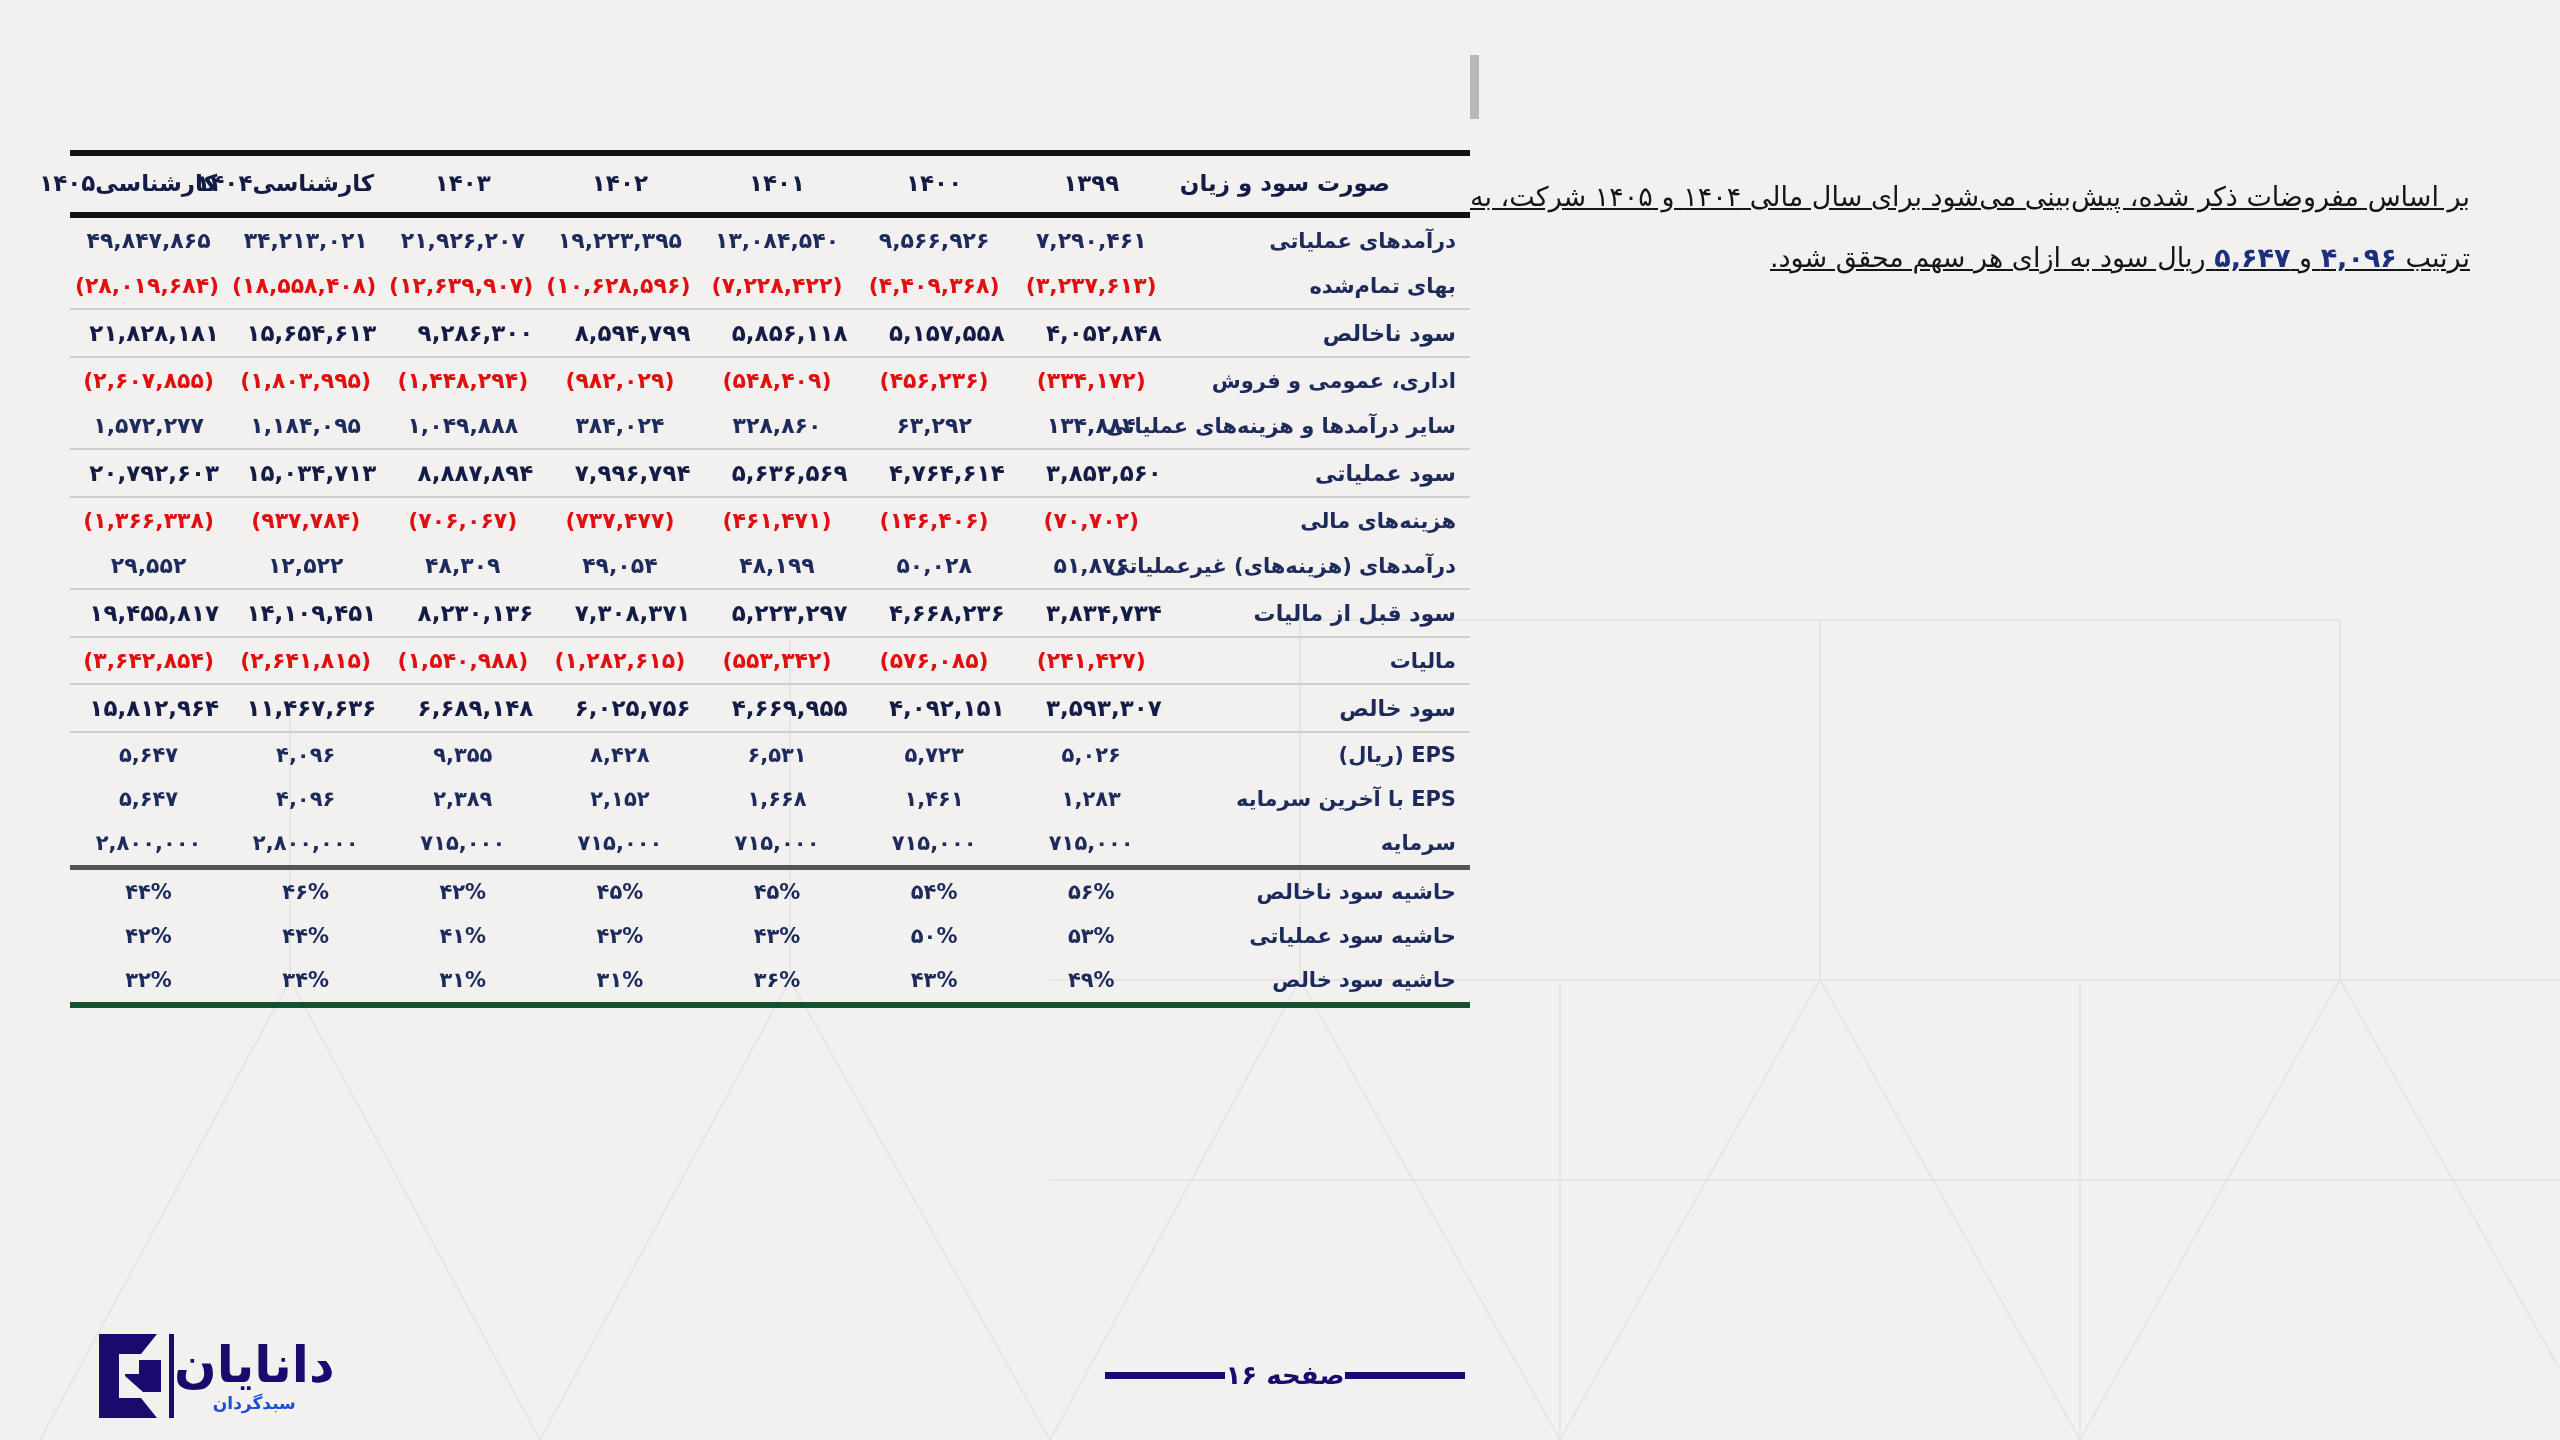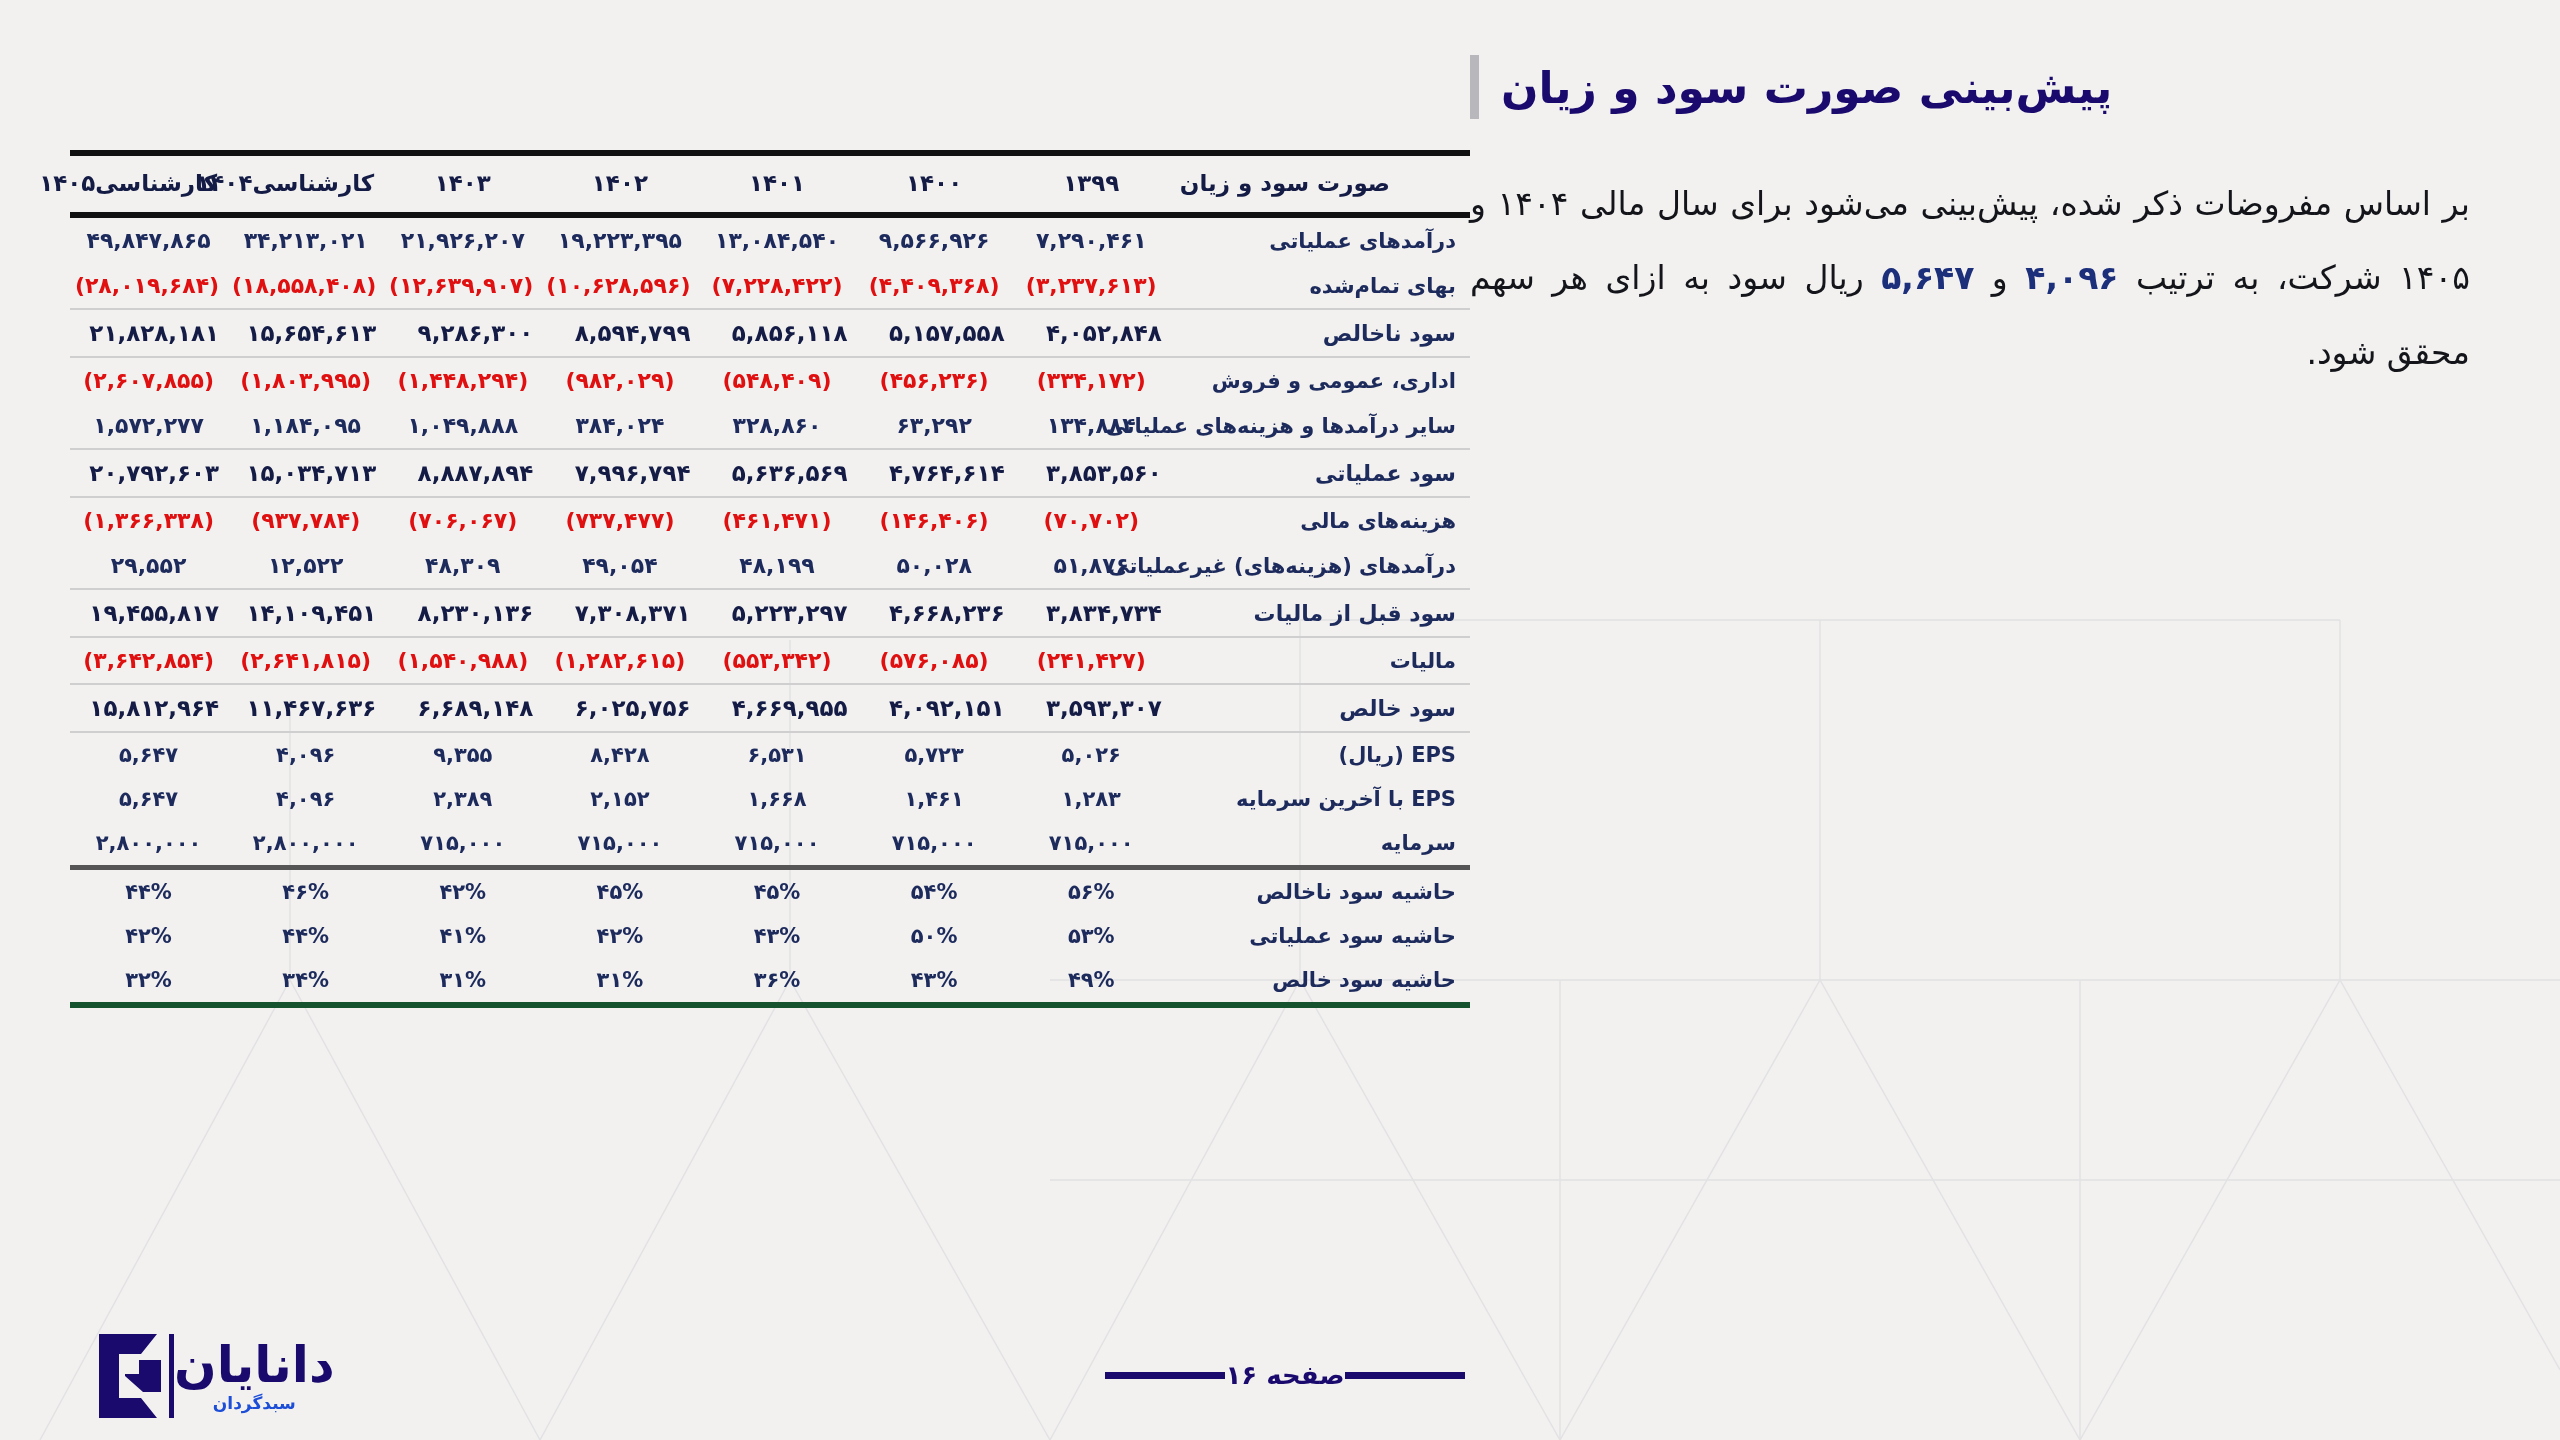--- a/index.html
+++ b/index.html
@@ -54,22 +54,22 @@
   
   .panel{
     position:absolute;right:90px;top:55px;width:1000px;text-align:right;
   }
   .title-wrap{display:flex;align-items:center;justify-content:flex-start;gap:22px;flex-direction:row-reverse;}
   .title-bar{width:9px;height:64px;background:#b8b8bc;flex:0 0 auto;}
   .slide-title{
     font-size:44px;font-weight:800;color:#1b0a6e;letter-spacing:0;white-space:nowrap;
   }
   .para{
-    margin-top:48px;font-size:33px;line-height:2.25;color:#14151a;
-    text-align:justify;text-align-last:right;font-weight:400;
+    margin-top:48px;font-size:27px;line-height:2.25;color:#14151a;
+    text-align:justify;text-align-last:right;font-weight:400;text-decoration:underline;
   }
   .para .hl{color:#1b2f7a;font-weight:700;}
   .para2{margin-top:46px;}
 
   
   .footer{position:absolute;left:0;top:1340px;width:2560px;height:100px;}
   .logo{
     position:absolute;left:95px;top:-10px;display:flex;align-items:center;
     flex-direction:row-reverse;gap:0;
   }
@@ -308,21 +308,20 @@
             <td>۳۴%</td>
             <td>۳۲%</td>
           </tr>
         </tbody>
     </table>
   </div>
 
   <div class="panel">
     <div class="title-wrap">
       <div class="title-bar"></div>
-      <div class="slide-title">پیش‌بینی صورت سود و زیان</div>
     </div>
 
     <p class="para"><span>بر اساس مفروضات ذکر شده، پیش‌بینی می‌شود برای سال مالی ۱۴۰۴ و ۱۴۰۵ شرکت، به ترتیب </span><span class="hl">۴,۰۹۶</span><span> و </span><span class="hl">۵,۶۴۷</span><span> ریال سود به ازای هر سهم محقق شود.</span></p>
 
   </div>
 
   <div class="footer">
     <div class="logo">
       <svg class="logo-mark" viewBox="0 0 74 92">
         <path d="M4 4 H62 L46 24 H24 V68 H46 L62 88 H4 Z" fill="#1b0a6e"></path>

